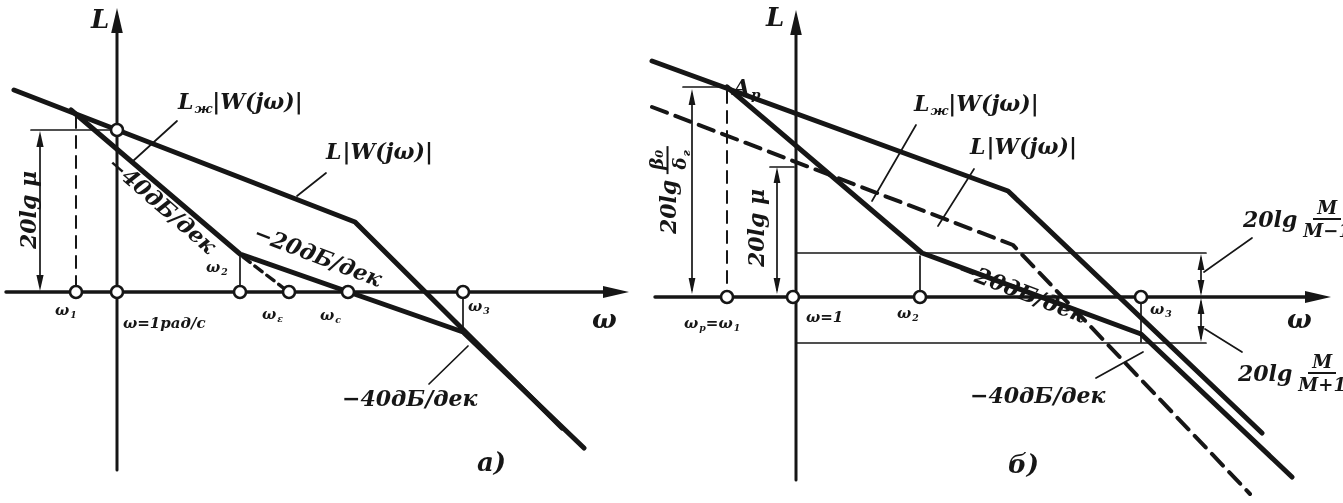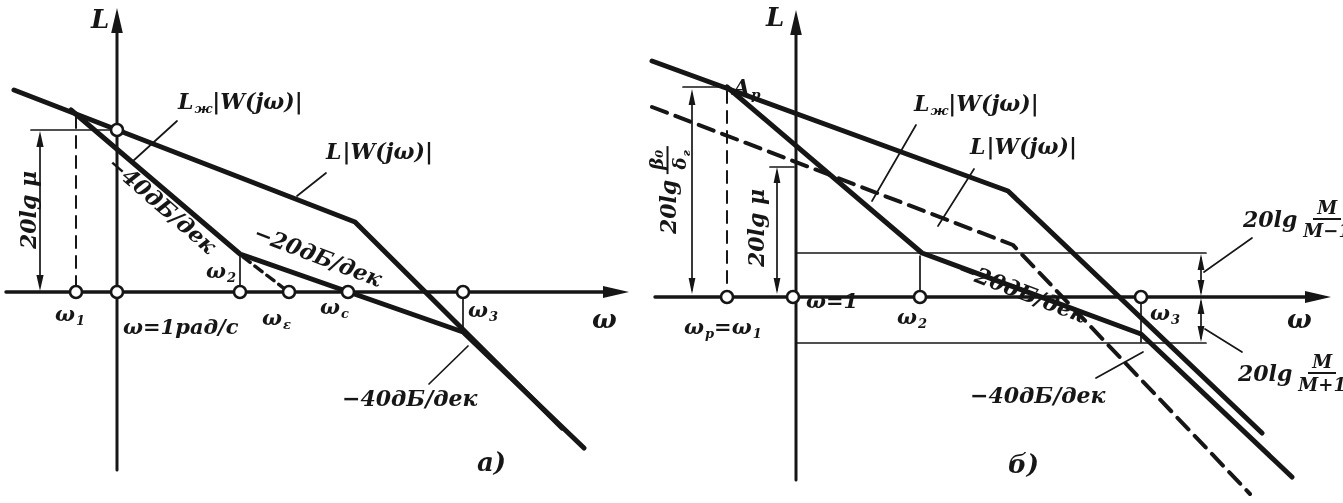--- a/index.html
+++ b/index.html
@@ -6,21 +6,21 @@
   .stage {
     position:relative; width:1343px; height:503px; background:#ffffff;
     overflow:hidden; font-family:"DejaVu Serif", serif;
   }
   .stage svg { position:absolute; left:0; top:0; }
   .lbl {
     position:absolute; font:italic 700 22px "DejaVu Serif", serif;
     color:#161616; white-space:nowrap; line-height:1.05;
   }
   .big { font-size:26px; }
-  .md  { font-size:21px; }
+  .md  { font-size:15px; }
   .cap { font-size:26px; }
   .sb {
     font-size:0.62em; position:relative; bottom:-0.30em; margin-left:1px;
     font-style:italic;
   }
   .rotc { transform:translate(-50%,-50%) rotate(-90deg); transform-origin:center; }
   .rot41 { transform:translate(-50%,-50%) rotate(41deg); transform-origin:center; }
   .rot21 { transform:translate(-50%,-50%) rotate(21deg); transform-origin:center; }
   .mathrow { display:inline-flex; align-items:center; gap:6px; }
   .frac { display:inline-flex; flex-direction:column; align-items:center; font-size:0.82em; line-height:1.08; }
@@ -122,21 +122,21 @@
   <div class="lbl rot41" style="left:162px;top:205px">−40дБ/дек</div>
   <div class="lbl rot21" style="left:318px;top:256px">−20дБ/дек</div>
   <div class="lbl" style="left:342px;top:387px">−40дБ/дек</div>
 
   <div class="lbl rotc" style="left:29px;top:210px">20lg μ</div>
 
   <div class="lbl md" style="left:55px;top:303px"><span>ω</span><span class="sb">1</span></div>
   <div class="lbl md" style="left:123px;top:316px">ω=1рад/с</div>
   <div class="lbl md" style="left:206px;top:260px"><span>ω</span><span class="sb">2</span></div>
   <div class="lbl md" style="left:262px;top:307px"><span>ω</span><span class="sb">ε</span></div>
-  <div class="lbl md" style="left:320px;top:296px"><span>ω</span><span class="sb">c</span></div>
+  <div class="lbl md" style="left:320px;top:308px"><span>ω</span><span class="sb">c</span></div>
   <div class="lbl md" style="left:468px;top:299px"><span>ω</span><span class="sb">3</span></div>
 
   <div class="lbl cap" style="left:477px;top:449px">а)</div>
 
   <div class="lbl big" style="left:766px;top:4px">L</div>
   <div class="lbl big" style="left:1287px;top:306px">ω</div>
 
   <div class="lbl" style="left:733px;top:76px"><span>A</span><span class="sb">p</span></div>
 
   <div class="lbl" style="left:914px;top:92px"><span>L</span><span class="sb">ж</span><span>|W(jω)|</span></div>
@@ -166,19 +166,19 @@
 
   <div class="lbl mathrow" style="left:1238px;top:352px">
     <span>20lg</span>
       <span class="frac">
         <span class="top">M</span>
         <span class="bot">M+1</span>
       </span>
   </div>
 
   <div class="lbl md" style="left:684px;top:316px"><span>ω</span><span class="sb">p</span><span>=</span><span>ω</span><span class="sb">1</span></div>
-  <div class="lbl md" style="left:806px;top:290px">ω=1</div>
+  <div class="lbl md" style="left:806px;top:310px">ω=1</div>
   <div class="lbl md" style="left:897px;top:306px"><span>ω</span><span class="sb">2</span></div>
   <div class="lbl md" style="left:1150px;top:302px"><span>ω</span><span class="sb">3</span></div>
 
   <div class="lbl cap" style="left:1008px;top:451px">б)</div>
 
 </div>
 
 </body></html>

